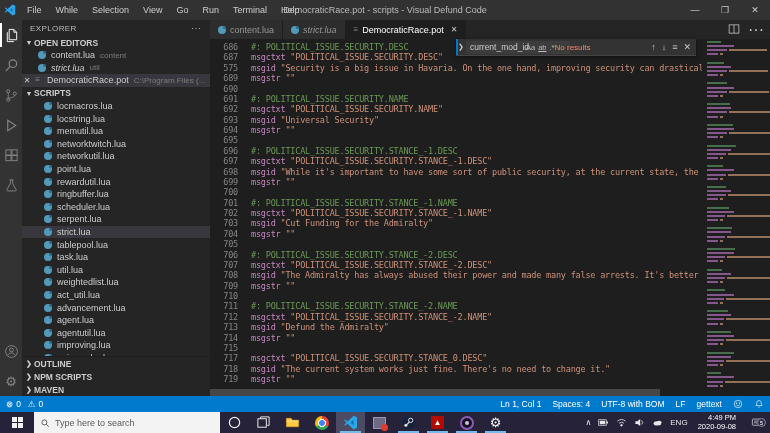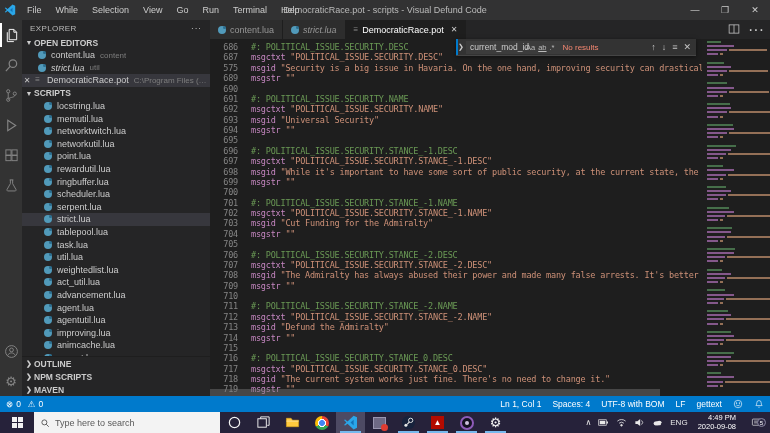--- a/index.html
+++ b/index.html
@@ -80,21 +80,21 @@
   .findwidget{position:absolute;top:0;right:74px;width:240px;height:17px;background:#333333;
     border-bottom:1px solid #454545;box-shadow:0 1px 4px rgba(0,0,0,.5);display:flex;align-items:center;z-index:5}
   .fw-chev{width:8px;height:100%;display:flex;align-items:center;justify-content:center;color:#cccccc;
     font-size:7px;border-left:2px solid #007acc}
   .fw-input{height:13px;background:#3c3c3c;border:1px solid #3c3c3c;color:#cccccc;font-size:8.5px;
     width:104px;display:flex;align-items:center;padding:0 3px;margin-left:2px}
   .fw-input .q{overflow:hidden;white-space:nowrap;flex:1}
   .fw-toggles{display:flex;gap:3px;margin-left:-44px;color:#bbbbbb;font-size:7.5px}
   .fw-toggles span{cursor:default}
   .fw-toggles .ul{text-decoration:underline}
-  .fw-result{color:#f48771;font-size:8px;margin-left:8px;white-space:nowrap}
+  .fw-result{color:#f48771;font-size:8px;white-space:nowrap}
   .fw-nav{display:flex;align-items:center;gap:6px;margin-left:auto;padding-right:5px;color:#c5c5c5;font-size:9px}
 
   
   .statusbar{height:16px;background:#007acc;color:#ffffff;display:flex;align-items:center;
     font-size:8.5px;flex:0 0 auto;padding:0 6px}
   .statusbar .seg{display:flex;align-items:center;gap:3px;margin-right:10px;white-space:nowrap}
   .statusbar .right{margin-left:auto;display:flex;align-items:flex-start}
   .statusbar .right .seg{margin-right:0;margin-left:11px}
   .statusbar svg{width:10px;height:10px}
 
@@ -263,20 +263,26 @@
         </div>
       <div class="sb-sec">
         <span class="chev">▼</span>
         <span>SCRIPTS</span>
       </div>
       <div class="filelist" id="filelist">
           <div class="row">
             <span class="fi">
               <span class="luaball"></span>
             </span>
+            <span class="nm">locmacros.lua</span>
+          </div>
+          <div class="row">
+            <span class="fi">
+              <span class="luaball"></span>
+            </span>
             <span class="nm">locstring.lua</span>
           </div>
           <div class="row">
             <span class="fi">
               <span class="luaball"></span>
             </span>
             <span class="nm">memutil.lua</span>
           </div>
           <div class="row">
             <span class="fi">
@@ -467,21 +473,20 @@
             <div class="cline"><span class="ln">706</span><span class="code"><span class="tk-c">#: POLITICAL_ISSUE.SECURITY.STANCE_-2.DESC</span></span></div>
             <div class="cline"><span class="ln">707</span><span class="code"><span class="tk-k">msgctxt</span><span class="tk-s"> "POLITICAL_ISSUE.SECURITY.STANCE_-2.DESC"</span></span></div>
             <div class="cline"><span class="ln">708</span><span class="code"><span class="tk-k">msgid</span><span class="tk-s"> "The Admiralty has always abused their power and made many false arrests. It's better if the Admi</span></span></div>
             <div class="cline"><span class="ln">709</span><span class="code"><span class="tk-k">msgstr</span><span class="tk-s"> ""</span></span></div>
             <div class="cline"><span class="ln">710</span><span class="code"></span></div>
             <div class="cline"><span class="ln">711</span><span class="code"><span class="tk-c">#: POLITICAL_ISSUE.SECURITY.STANCE_-2.NAME</span></span></div>
             <div class="cline"><span class="ln">712</span><span class="code"><span class="tk-k">msgctxt</span><span class="tk-s"> "POLITICAL_ISSUE.SECURITY.STANCE_-2.NAME"</span></span></div>
             <div class="cline"><span class="ln">713</span><span class="code"><span class="tk-k">msgid</span><span class="tk-s"> "Defund the Admiralty"</span></span></div>
             <div class="cline"><span class="ln">714</span><span class="code"><span class="tk-k">msgstr</span><span class="tk-s"> ""</span></span></div>
             <div class="cline"><span class="ln">715</span><span class="code"></span></div>
-            <div class="cline"><span class="ln">716</span><span class="code"><span class="tk-c">#: POLITICAL_ISSUE.SECURITY.STANCE_0.DESC</span></span></div>
             <div class="cline"><span class="ln">717</span><span class="code"><span class="tk-k">msgctxt</span><span class="tk-s"> "POLITICAL_ISSUE.SECURITY.STANCE_0.DESC"</span></span></div>
             <div class="cline"><span class="ln">718</span><span class="code"><span class="tk-k">msgid</span><span class="tk-s"> "The current system works just fine. There's no need to change it."</span></span></div>
             <div class="cline"><span class="ln">719</span><span class="code"><span class="tk-k">msgstr</span><span class="tk-s"> ""</span></span></div>
             <div class="hscroll"></div>
           </div>
         <div class="minimap" id="minimap">
             <div class="mm-row">
               <i style="background: rgb(78, 125, 82); width: 14px; opacity: 0.85;"></i>
             </div>
             <div class="mm-row">

